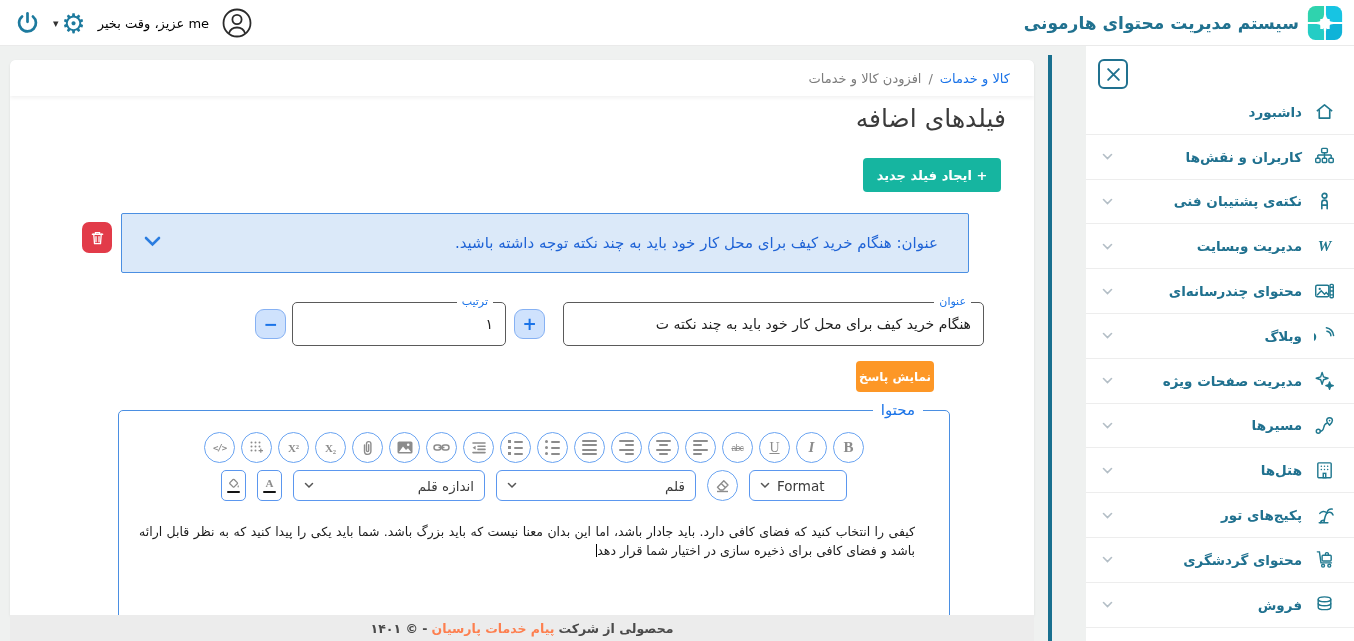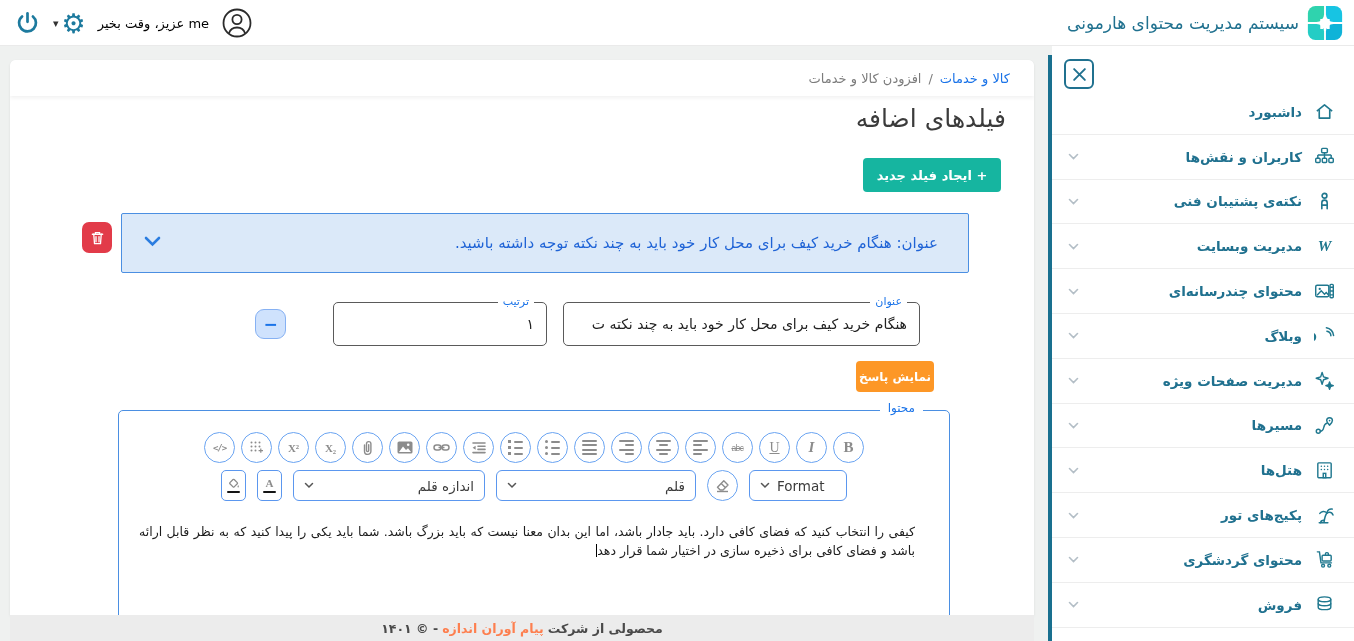--- a/index.html
+++ b/index.html
@@ -3,63 +3,63 @@
 <meta charset="utf-8">
 <style>
   * { margin:0; padding:0; box-sizing:border-box; }
   html,body { width:1354px; height:641px; overflow:hidden; }
   body { font-family:"DejaVu Sans", sans-serif; background:#eff1f0; }
   .stage { position:relative; width:1354px; height:641px; direction:rtl; }
 
   
   .topbar { position:absolute; top:0; left:0; right:0; height:46px; background:#fff; border-bottom:1px solid #eaeaea; z-index:5; }
   .brand { position:absolute; right:10px; top:0; height:46px; display:flex; align-items:center; gap:7px; }
-  .brand-title { font-size:17px; font-weight:normal; color:#20718f; }
+  .brand-title { font-size:17px; font-weight:bold; color:#20718f; }
   .user-cluster { position:absolute; left:14px; top:0; height:46px; display:flex; align-items:center; direction:ltr; gap:12px; }
   .power-btn, .gear-btn, .avatar-btn { background:none; border:none; cursor:pointer; display:flex; align-items:center; padding:0; }
   .gear-wrap { display:flex; align-items:center; gap:3px; }
   .caret { font-size:11px; color:#333; }
   .gear-glyph { font-size:27px; color:#1d7a9e; line-height:1; }
   .greeting { font-size:13px; color:#000000; direction:rtl; }
 
   
   .sidebar-divider { position:absolute; top:55px; bottom:0; right:302px; width:4px; background:#19708f; z-index:4; }
-  .sidebar { position:absolute; top:46px; bottom:0; right:0; width:302px; background:#fff; z-index:3; }
+  .sidebar { position:absolute; top:46px; bottom:0; right:0; width:268px; background:#fff; z-index:3; }
   .close-btn { position:absolute; top:13px; left:12px; width:30px; height:30px; background:#fff; border:2px solid #20718f; border-radius:6px; display:flex; align-items:center; justify-content:center; cursor:pointer; }
   .menu { position:absolute; top:44px; left:0; right:0; }
   .mi { display:flex; align-items:center; height:44.8px; padding:0 18px 0 16px; border-bottom:1px solid #ededed; cursor:pointer; background:#fff; }
   .mi-ic { width:24px; display:flex; justify-content:center; margin-left:10px; }
   .mi-lb { font-size:13.5px; font-weight:600; color:#20718f; }
   .mi-cv { margin-right:auto; display:flex; align-items:center; }
 
   
   .card { position:absolute; top:60px; left:10px; width:1024px; height:555px; background:#fff; border-radius:6px 6px 0 0; box-shadow:0 1px 3px rgba(0,0,0,.08); overflow:hidden; z-index:2; }
   .breadcrumb-bar { height:36px; display:flex; align-items:center; gap:7px; padding:0 24px; background:#fff; box-shadow:0 2px 4px rgba(0,0,0,.06); font-size:13px; }
   .bc-link { color:#1a73e8; cursor:pointer; text-decoration:none; }
   .bc-sep, .bc-cur { color:#7c7c7c; }
   .page-title { position:absolute; top:44px; right:28px; font-size:25px; color:#3b3b3b; }
   .create-btn { position:absolute; top:98px; right:33px; width:138px; height:34px; background:#16b5a0; color:#fff; border:none; border-radius:4px; font-family:inherit; font-size:13px; font-weight:bold; cursor:pointer; }
   .delete-btn { position:absolute; top:162px; left:72px; width:30px; height:31px; background:#e23b49; border:none; border-radius:7px; display:flex; align-items:center; justify-content:center; cursor:pointer; }
   .accordion { position:absolute; top:153px; left:111px; width:848px; height:60px; background:#dbe9f9; border:1px solid #4b8fe2; border-radius:2px; cursor:pointer; }
   .acc-title { position:absolute; right:30px; top:0; line-height:58px; font-size:15px; color:#1f63d6; }
   .acc-cv { position:absolute; left:22px; top:22px; }
 
   .fld { position:absolute; border:1px solid #5a5a5a; border-radius:5px; background:#fff; }
-  .fld-title { top:242px; left:553px; width:357px; height:44px; }
-  .fld-order { top:242px; left:282px; width:214px; height:44px;margin-left:41px; }
+  .fld-title { top:242px; left:553px; width:421px; height:44px; }
+  .fld-order { top:242px; left:282px; width:214px; height:44px; }
   .flabel { position:absolute; top:-8px; right:12px; background:#fff; padding:0 5px; font-size:11px; color:#1a73e8; line-height:1.2; }
   .fin { width:100%; height:100%; border:none; outline:none; background:transparent; font-family:inherit; font-size:14px; color:#222; padding:0 12px; direction:rtl; }
   .step { position:absolute; width:31px; height:30px; background:#cfe2fd; border:1px solid #86b1f3; border-radius:9px; color:#1a73e8; font-size:17px; font-weight:bold; line-height:1; display:flex; align-items:center; justify-content:center; cursor:pointer; font-family:inherit; }
   .step-plus { top:249px; left:504px; }
   .step-minus { top:249px; left:245px; }
   .show-answer-btn { position:absolute; top:301px; left:846px; width:78px; height:31px; background:#fd9726; color:#fff; border:none; border-radius:4px; font-family:inherit; font-size:12px; font-weight:bold; cursor:pointer; }
 
   
   .edbox { position:absolute; top:350px; left:108px; width:832px; height:290px; border:1px solid #4b8fe2; border-radius:5px; background:#fff; }
-  .edlabel { position:absolute; top:-10px; right:26px; background:#fff; padding:0 8px; font-size:12px; color:#1a73e8; }
+  .edlabel { position:absolute; top:-10px; right:26px; background:#fff; padding:0 8px; font-size:15px; color:#1a73e8; }
   .tbrow { display:flex; justify-content:center; align-items:center; gap:6px; direction:rtl; }
   .tbrow1 { margin-top:21px; }
   .tbrow2 { margin-top:7px; gap:11px; }
   .rb { width:31px; height:31px; border:1px solid #6aa4f2; border-radius:50%; background:#fff; display:flex; align-items:center; justify-content:center; cursor:pointer; padding:0; flex:none; }
   .t-b { font-family:"Liberation Serif",serif; font-weight:bold; font-size:15px; color:#8c8c8c; }
   .t-i { font-family:"Liberation Serif",serif; font-style:italic; font-weight:bold; font-size:15px; color:#8c8c8c; }
   .t-u { font-family:"Liberation Serif",serif; font-size:14px; color:#8c8c8c; text-decoration:underline; }
   .t-s { font-size:8.5px; color:#8c8c8c; text-decoration:line-through; letter-spacing:-.5px; }
   .t-x { font-family:"Liberation Serif",serif; font-weight:bold; font-size:11px; color:#8c8c8c; }
   .t-c { font-family:"DejaVu Sans Mono",monospace; font-weight:bold; font-size:9px; color:#8c8c8c; letter-spacing:-1px; }
@@ -571,17 +571,17 @@
       </div>
 
       <div class="ed-text">
         <span>کیفی را انتخاب کنید که فضای کافی دارد. باید جادار باشد، اما این بدان معنا نیست که باید بزرگ باشد. شما باید یکی را پیدا کنید که به نظر قابل ارائه باشد و فضای کافی برای ذخیره سازی در اختیار شما قرار دهد</span><span class="txt-caret"></span>
       </div>
     </div>
   </div>
 
   <div class="footer">
     <span>محصولی از شرکت</span>
-    <span class="company">پیام آوران اندازه</span>
+    <span class="company">پیام خدمات پارسیان</span>
     <span>- © ۱۴۰۱</span>
   </div>
 
 </div>
 
 </body></html>

